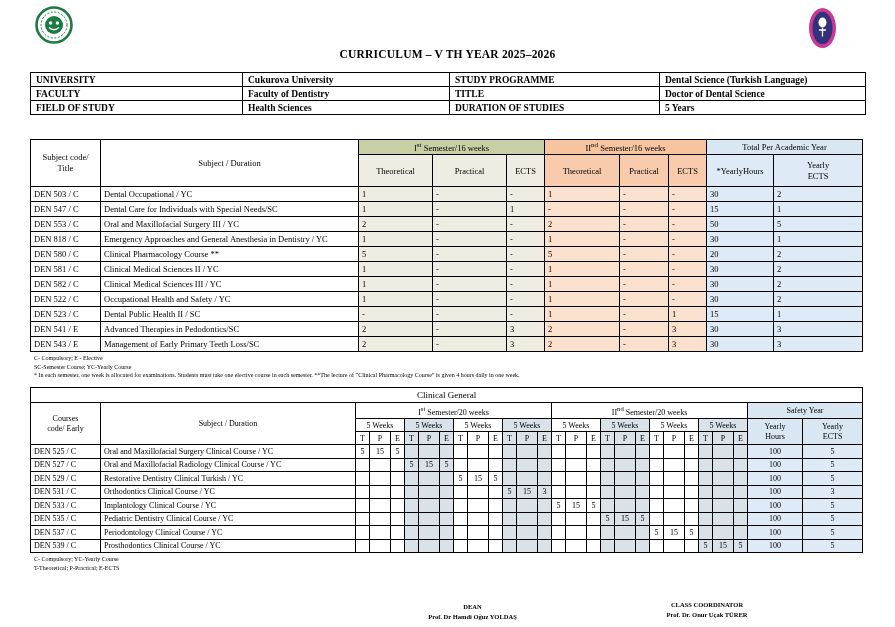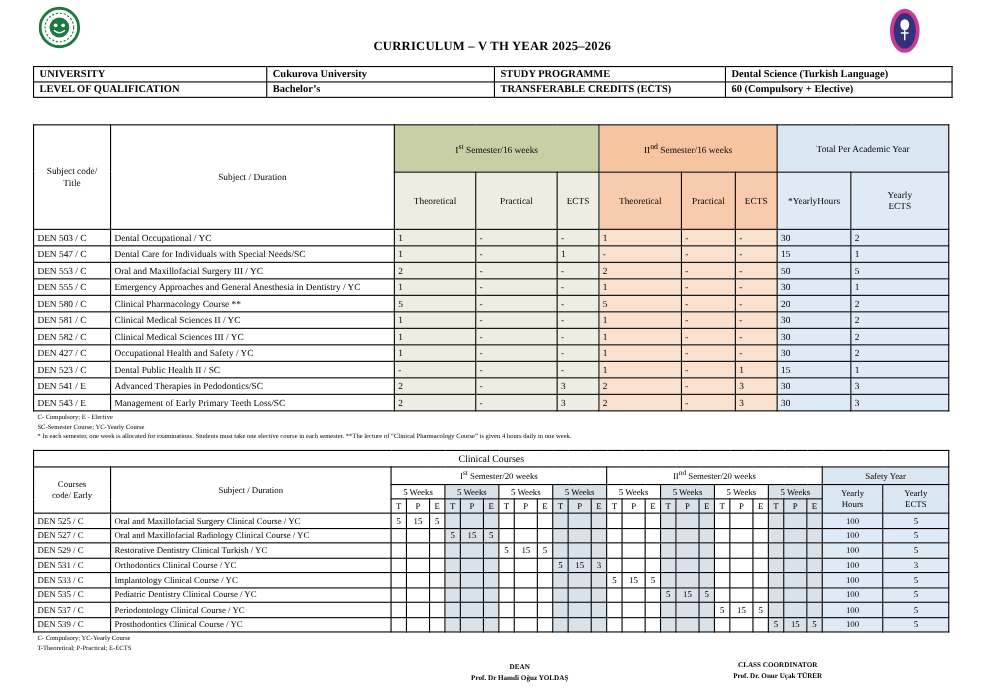--- a/index.html
+++ b/index.html
@@ -10,38 +10,38 @@
     color: #000;
     overflow: hidden;
   }
   .page { position: relative; width: 895px; height: 627px; padding: 4px 30px 0 30px; }
 
   
   .doc-header { position: relative; height: 52px; }
   .logo-left  { position: absolute; left: 5px; top: 1px; }
   .logo-right { position: absolute; right: 28px; top: 3px; }
   .doc-title  {
-    position: absolute; left: 0; right: 0; top: 32px;
+    position: absolute; left: 0; right: 0; top: 44px;
     text-align: center; font-size: 11.5px; font-weight: bold; letter-spacing: .2px;
   }
 
   
   table { border-collapse: collapse; table-layout: fixed; width: 835px; }
   th, td { border: 1px solid #000; overflow: hidden; }
 
   
-  .info-table { margin-top: 4px; border: 1.5px solid #000; }
+  .info-table { margin-top: 16px; border: 1.5px solid #000; }
   .info-table th, .info-table td {
     font-size: 9.5px; font-weight: bold; text-align: left;
     padding: 1px 5px; height: 14px; white-space: nowrap;
   }
 
   
   .theory-table { margin-top: 24px; width: 832px; border: 1.5px solid #000; font-size: 8.5px; }
-  .theory-table th { font-weight: normal; text-align: center; padding: 15px 2px; }
+  .theory-table th { font-weight: normal; text-align: center; padding: 1px 2px; }
   .theory-table thead tr.semrow th { height: 15px; }
   .theory-table thead tr.subrow th { height: 32px; vertical-align: middle; }
   .theory-table td { padding: 1px 3px; height: 15px; vertical-align: middle; text-align: left; }
   .two-line span { display: block; line-height: 1.25; }
 
   .s1h  { background: var(--s1_header); }
   .s1s, td.s1 { background: var(--s1_cell); }
   .s2h  { background: var(--s2_header); }
   .s2s  { background: var(--s2_sub); }
   td.s2 { background: var(--s2_cell); }
@@ -107,24 +107,30 @@
         <col style="width:206px">
       </colgroup>
     <tbody>
         <tr>
           <td>UNIVERSITY</td>
           <td>Cukurova University</td>
           <td>STUDY PROGRAMME</td>
           <td>Dental Science (Turkish Language)</td>
         </tr>
         <tr>
-          <td>LEVEL OF QUALIFICATION</td>
-          <td>Bachelor’s</td>
-          <td>TRANSFERABLE CREDITS (ECTS)</td>
-          <td>60 (Compulsory + Elective)</td>
+          <td>FACULTY</td>
+          <td>Faculty of Dentistry</td>
+          <td>TITLE</td>
+          <td>Doctor of Dental Science</td>
+        </tr>
+        <tr>
+          <td>FIELD OF STUDY</td>
+          <td>Health Sciences</td>
+          <td>DURATION OF STUDIES</td>
+          <td>5 Years</td>
         </tr>
       </tbody>
   </table>
 
   <table class="theory-table">
     <colgroup>
       <col style="width:70px">
         <col style="width:258px">
       <col style="width:74px">
         <col style="width:74px">
@@ -191,21 +197,21 @@
           <td class="s1">2</td>
           <td class="s1">-</td>
           <td class="s1">-</td>
           <td class="s2">2</td>
           <td class="s2">-</td>
           <td class="s2">-</td>
           <td class="tot">50</td>
           <td class="tot">5</td>
         </tr>
         <tr>
-          <td>DEN 555 / C</td>
+          <td>DEN 818 / C</td>
           <td>Emergency Approaches and General Anesthesia in Dentistry / YC</td>
           <td class="s1">1</td>
           <td class="s1">-</td>
           <td class="s1">-</td>
           <td class="s2">1</td>
           <td class="s2">-</td>
           <td class="s2">-</td>
           <td class="tot">30</td>
           <td class="tot">1</td>
         </tr>
@@ -239,21 +245,21 @@
           <td class="s1">1</td>
           <td class="s1">-</td>
           <td class="s1">-</td>
           <td class="s2">1</td>
           <td class="s2">-</td>
           <td class="s2">-</td>
           <td class="tot">30</td>
           <td class="tot">2</td>
         </tr>
         <tr>
-          <td>DEN 427 / C</td>
+          <td>DEN 522 / C</td>
           <td>Occupational Health and Safety / YC</td>
           <td class="s1">1</td>
           <td class="s1">-</td>
           <td class="s1">-</td>
           <td class="s2">1</td>
           <td class="s2">-</td>
           <td class="s2">-</td>
           <td class="tot">30</td>
           <td class="tot">2</td>
         </tr>
@@ -328,21 +334,21 @@
         <col style="width: 21px;">
         <col style="width: 14px;">
         <col style="width: 14px;">
         <col style="width: 21px;">
         <col style="width: 14px;">
         <col style="width: 55px;">
         <col style="width: 60px;">
       </colgroup>
     <thead>
       <tr>
-        <th colspan="28" class="clin-title">Clinical Courses</th>
+        <th colspan="28" class="clin-title">Clinical General</th>
       </tr>
       <tr class="hdr">
         <th rowspan="3" class="two-line">
           <span>Courses</span>
           <span>code/ Early</span>
         </th>
         <th rowspan="3">Subject / Duration</th>
         <th colspan="12"><span>I</span><sup>st</sup><span> Semester/20 weeks</span></th>
         <th colspan="12"><span>II</span><sup>nd</sup><span> Semester/20 weeks</span></th>
         <th colspan="2" class="tottitle">Safety Year</th>

